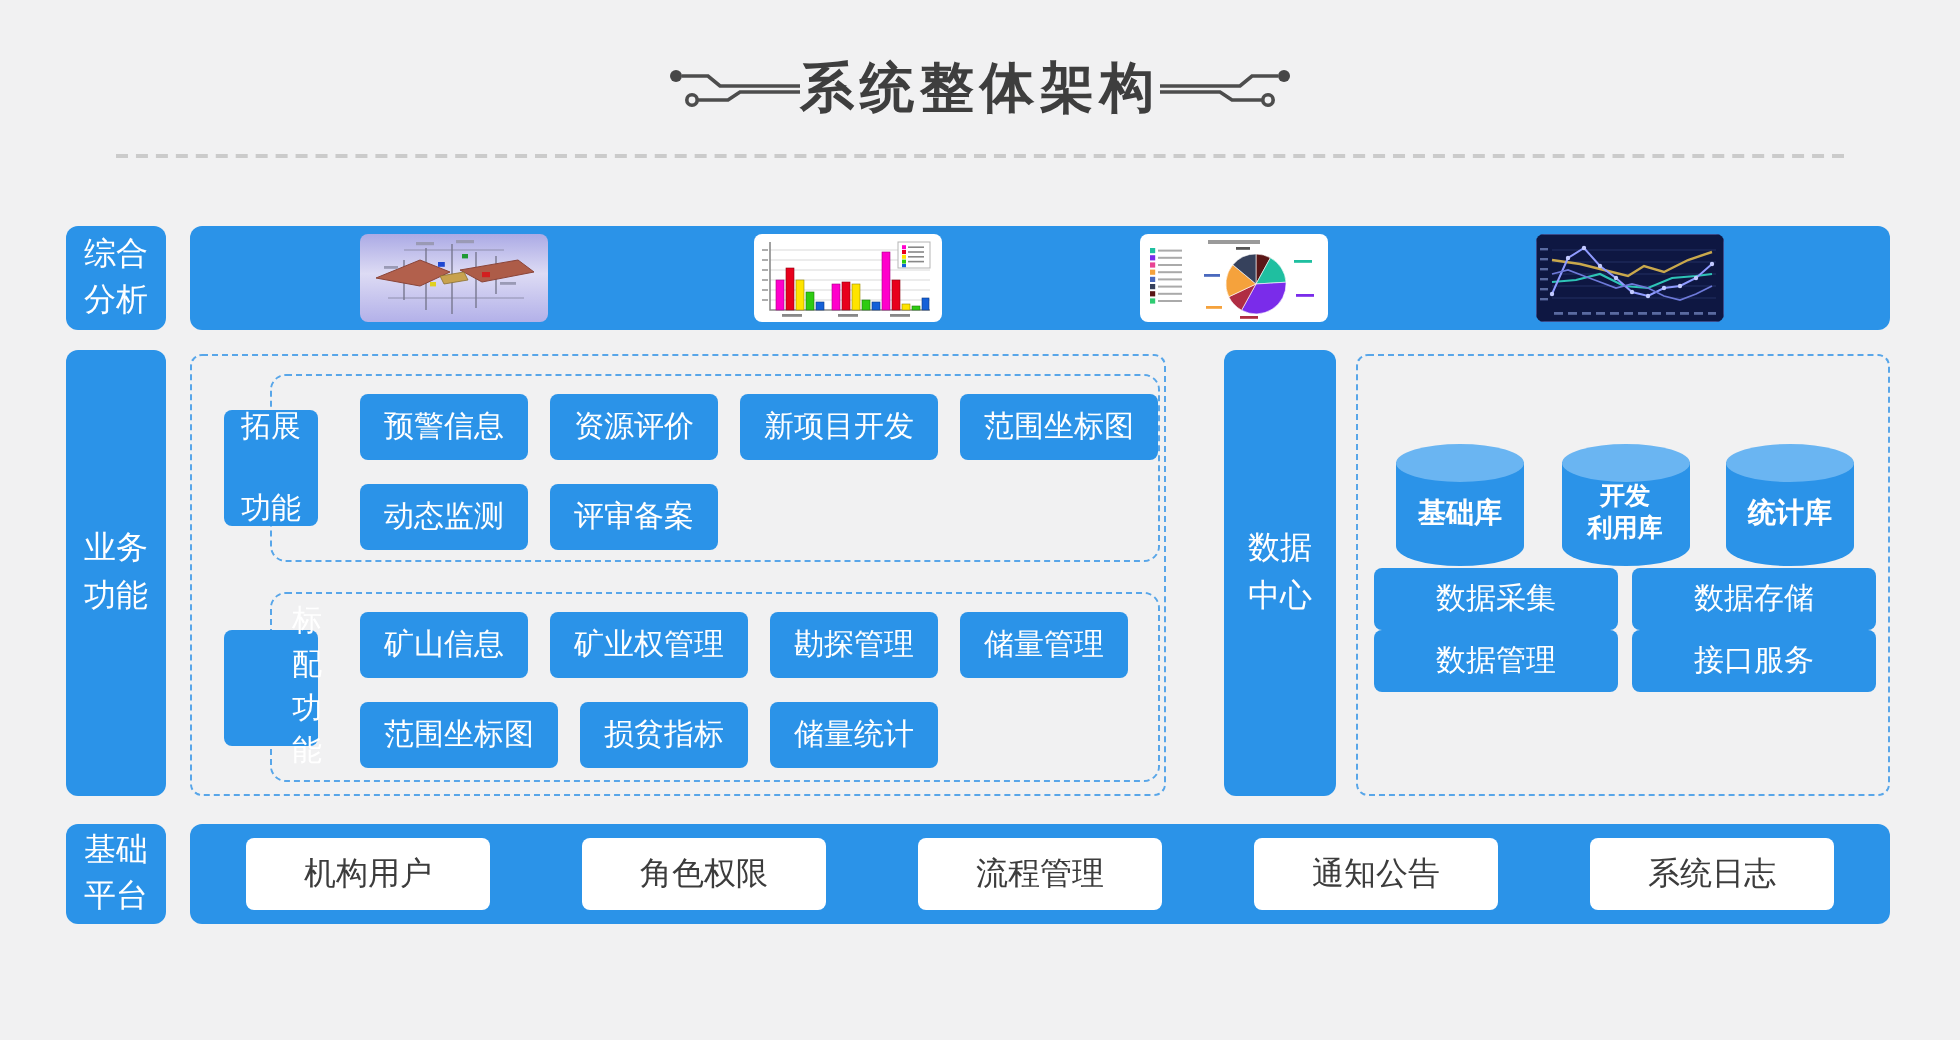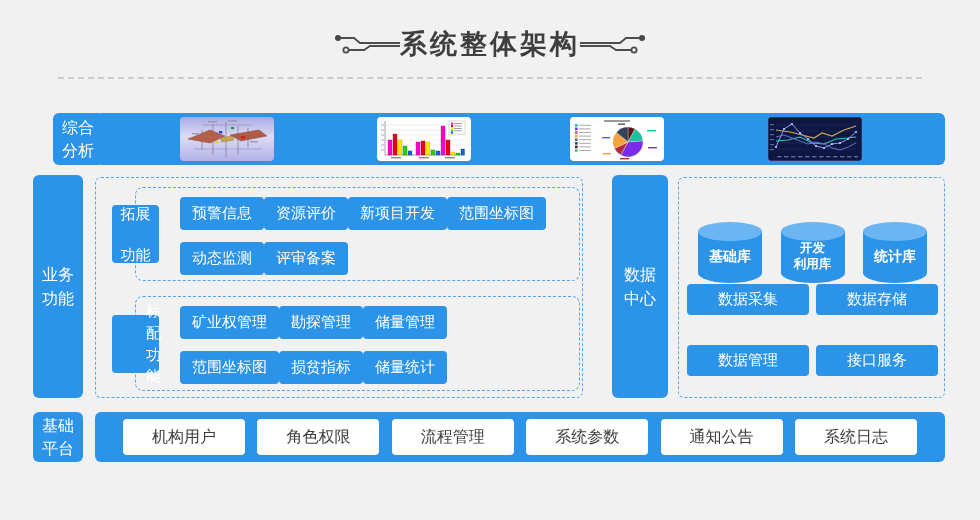--- a/index.html
+++ b/index.html
@@ -33,38 +33,38 @@
   .thumb svg{display:block;width:100%;height:100%;}
   .t1{left:85px;} .t2{left:282px;} .t3{left:475px;} .t4{left:673px;}
 
   
   .outer-dash{position:absolute;left:95px;top:177px;width:488px;height:221px;border:1.5px dashed var(--dash);border-radius:6px;}
   .group-box{position:absolute;left:135px;width:445px;height:94px;border:1.5px dashed var(--dash);border-radius:8px;background:var(--bg);}
   .ext-box{top:187px;}
   .std-box{top:296px;height:95px;}
   .group-label{position:absolute;left:-24px;top:50%;transform:translateY(-50%);width:47px;height:58px;border-radius:4px;font-size:15px;line-height:1.45;}
   .chip-rows{position:absolute;left:44px;top:9px;right:6px;}
-  .chip-row{display:flex;margin-bottom:12px;}
+  .chip-row{display:flex;gap:11px;margin-bottom:12px;}
 
   .data-center{position:absolute;left:612px;top:175px;width:56px;height:223px;font-size:16px;line-height:1.5;}
 
   .right-dash{position:absolute;left:678px;top:177px;width:267px;height:221px;border:1.5px dashed var(--dash);border-radius:6px;}
   .db-row{position:absolute;left:19px;top:44px;width:229px;display:flex;justify-content:space-between;}
   .cyl{position:relative;width:64px;height:61px;}
   .cyl-body{position:absolute;left:0;right:0;top:9px;bottom:0;background:var(--blue);border-radius:0 0 32px 32px / 0 0 10px 10px;display:flex;flex-direction:column;align-items:center;justify-content:center;color:#fff;font-size:14px;line-height:1.25;text-align:center;font-weight:bold;}
   .cyl-top{position:absolute;left:0;top:0;width:64px;height:19px;border-radius:50%;background:var(--blue-top);}
   .cyl-body.small{font-size:12.5px;text-align:right;}
-  .data-btns{position:absolute;left:8px;top:106px;width:251px;display:grid;grid-template-columns:1fr 1fr;gap:30px 7px;}
+  .data-btns{position:absolute;left:8px;top:106px;width:251px;display:grid;grid-template-columns:1fr 1fr;gap:0 7px;}
   .data-btn{height:31px;padding:0;}
 
   
   .platform-bar{position:absolute;left:95px;top:412px;width:850px;height:50px;background:var(--blue);border-radius:6px;display:flex;align-items:center;justify-content:space-between;padding:0 28px;}
   .white-btn{width:122px;height:36px;background:#fff;border-radius:4px;color:#3c3c3c;font-size:16px;display:flex;align-items:center;justify-content:center;white-space:nowrap;}
 
-  .lbl-analysis{top:113px;height:52px;margin-left:20px;}
+  .lbl-analysis{top:113px;height:52px;}
   .lbl-business{top:175px;height:223px;}
   .lbl-platform{top:412px;height:50px;}
 </style>
 </head>
 <body>
 
 <div class="canvas">
 
   <div class="title-wrap">
     <svg class="deco" width="66" height="20" viewBox="0 0 66 20">
@@ -280,20 +280,21 @@
     </div>
   </div>
 
   <div class="group-box std-box">
     <div class="blue-box group-label" style="border-radius:4px;padding-left:36px;">
       <span class="ln">标配</span>
       <span class="ln">功能</span>
     </div>
     <div class="chip-rows">
       <div class="chip-row">
+        <div class="chip">矿山信息</div>
         <div class="chip">矿业权管理</div>
         <div class="chip">勘探管理</div>
         <div class="chip">储量管理</div>
       </div>
       <div class="chip-row">
         <div class="chip">范围坐标图</div>
         <div class="chip">损贫指标</div>
         <div class="chip">储量统计</div>
       </div>
     </div>
@@ -331,18 +332,17 @@
       <div class="chip data-btn">数据存储</div>
       <div class="chip data-btn">数据管理</div>
       <div class="chip data-btn">接口服务</div>
     </div>
   </div>
 
   <div class="platform-bar">
     <div class="white-btn">机构用户</div>
     <div class="white-btn">角色权限</div>
     <div class="white-btn">流程管理</div>
-    <div class="white-btn">系统参数</div>
     <div class="white-btn">通知公告</div>
     <div class="white-btn">系统日志</div>
   </div>
 
 </div>
 
 </body></html>

